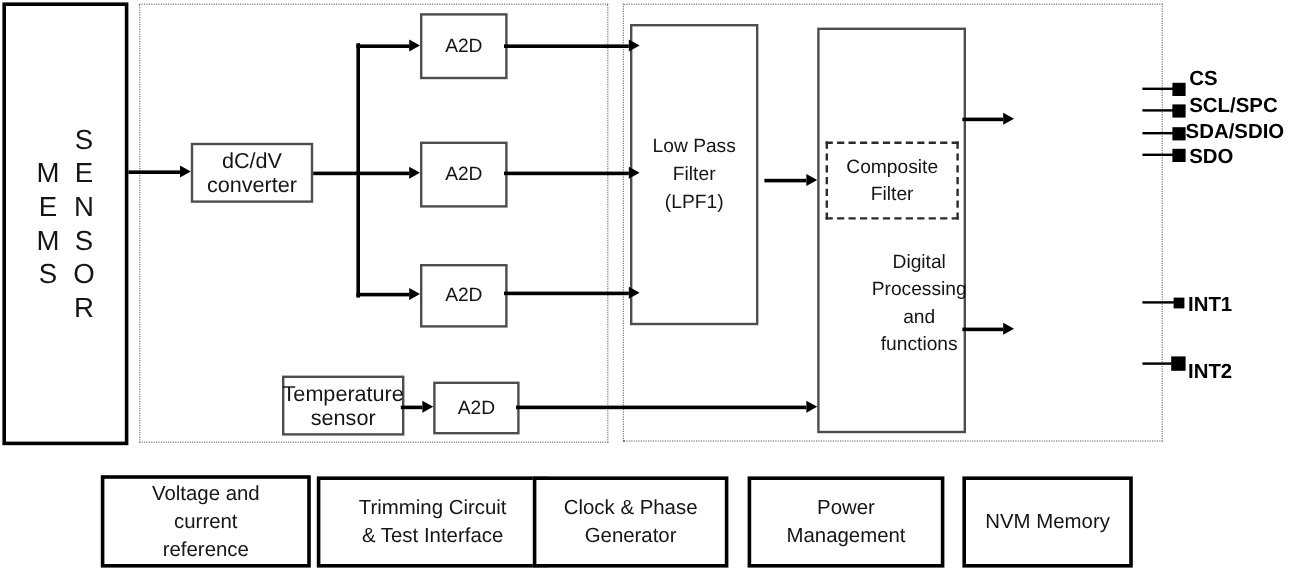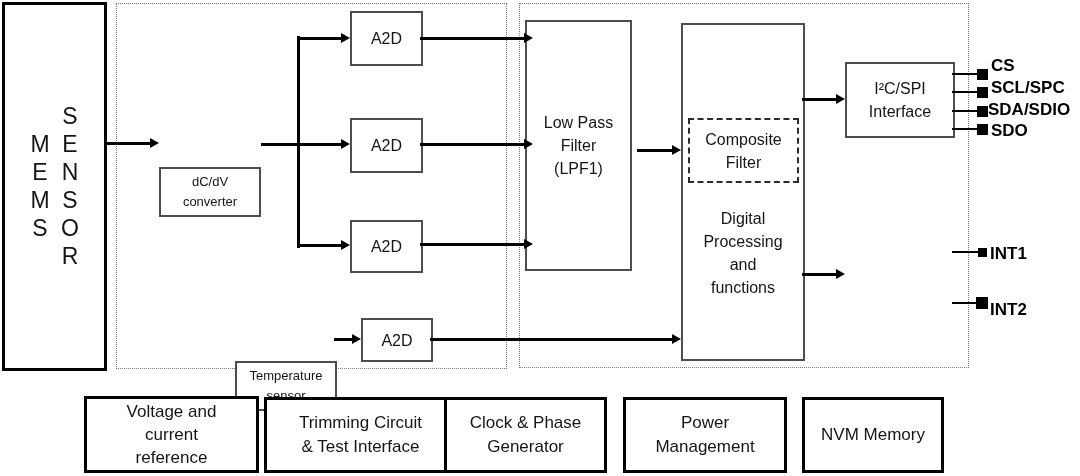--- a/index.html
+++ b/index.html
@@ -6,27 +6,27 @@
   #stage{
     position:relative;width:1080px;height:476px;background:#ffffff;
     font-family:"Liberation Sans",sans-serif;color:#111;overflow:hidden;
   }
   .box{
     position:absolute;display:flex;align-items:center;justify-content:center;
     text-align:center;white-space:pre-line;background:#fff;color:#151515;
     box-sizing:border-box;
   }
   .thin  {border:2px solid #4d4d4d;font-size:16px;line-height:19px;}
-  .small {font-size:13px;line-height:20px;margin-top:48px;}
+  .small {font-size:18px;line-height:20px;}
   .big   {border:2px solid #4d4d4d;font-size:16px;line-height:23px;}
   .lh28  {line-height:28px;}
   .thick {border:3px solid #000;font-size:17px;line-height:24px;}
   .dashed{border:2px dashed #2b2b2b;font-size:16px;line-height:23px;background:transparent;}
   .dotted-frame{position:absolute;border:1px dotted #777;box-sizing:border-box;}
-  .dtext{position:absolute;font-size:16px;line-height:23px;text-align:center;white-space:pre-line;color:#151515;}
+  .dtext{position:absolute;font-size:16px;line-height:23px;text-align:center;white-space:pre-line;color:#151515;padding-left:23px;}
   .ln{position:absolute;background:#000;}
   .head{position:absolute;width:0;height:0;border-top:5px solid transparent;border-bottom:5px solid transparent;border-left:9px solid #000;}
   .pin-sq{position:absolute;background:#000;}
   .pin-label{position:absolute;font-weight:bold;font-size:17px;height:20px;line-height:20px;white-space:nowrap;color:#000;}
   .vword{position:absolute;font-size:23px;line-height:28px;width:30px;text-align:center;white-space:pre-line;color:#151515;}
 </style>
 </head>
 <body>
 
 <div id="stage">
@@ -63,22 +63,20 @@
 (LPF1)</div>
 
   <div class="box big" style="left:681px;top:23px;width:124px;height:338px;"></div>
   <div class="box dashed" style="left:688px;top:118px;width:111px;height:65px;text-align:center;">Composite
 Filter</div>
   <div class="dtext" style="left:681px;top:207px;width:124px;">Digital
 Processing
 and
 functions</div>
 
-  <div class="box big" style="left:845px;top:62px;width:110px;height:76px;">I²C/SPI
-Interface</div>
 
   <div class="box thick" style="left:84px;top:396px;width:175px;height:77px;line-height:23px;">Voltage and
 current
 reference</div>
   <div class="box thick" style="left:264px;top:397px;width:193px;height:76px;">Trimming Circuit
 &amp; Test Interface</div>
   <div class="box thick" style="left:444px;top:397px;width:163px;height:76px;">Clock &amp; Phase
 Generator</div>
   <div class="box thick" style="left:623px;top:397px;width:164px;height:76px;">Power
 Management</div>

